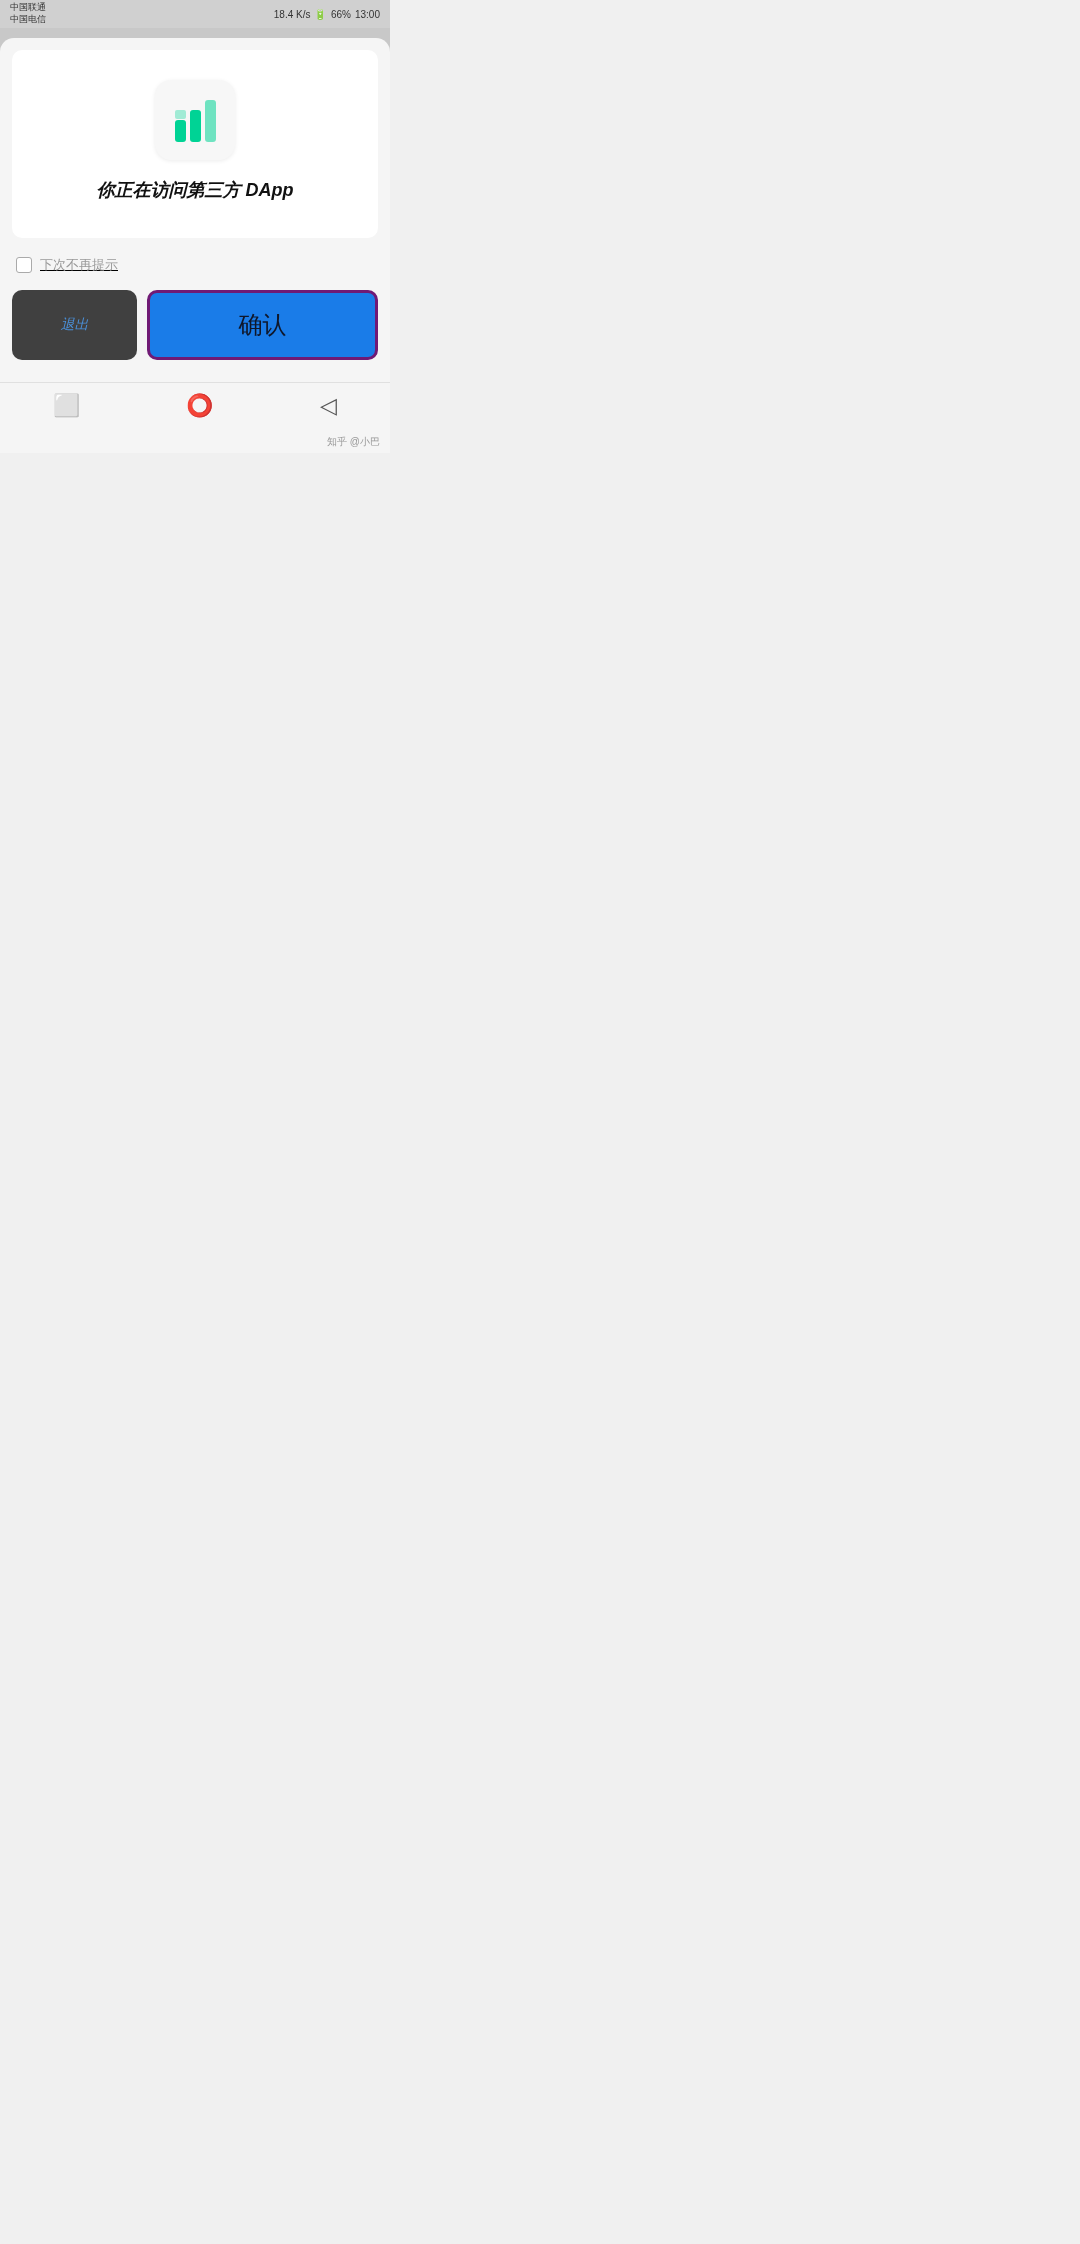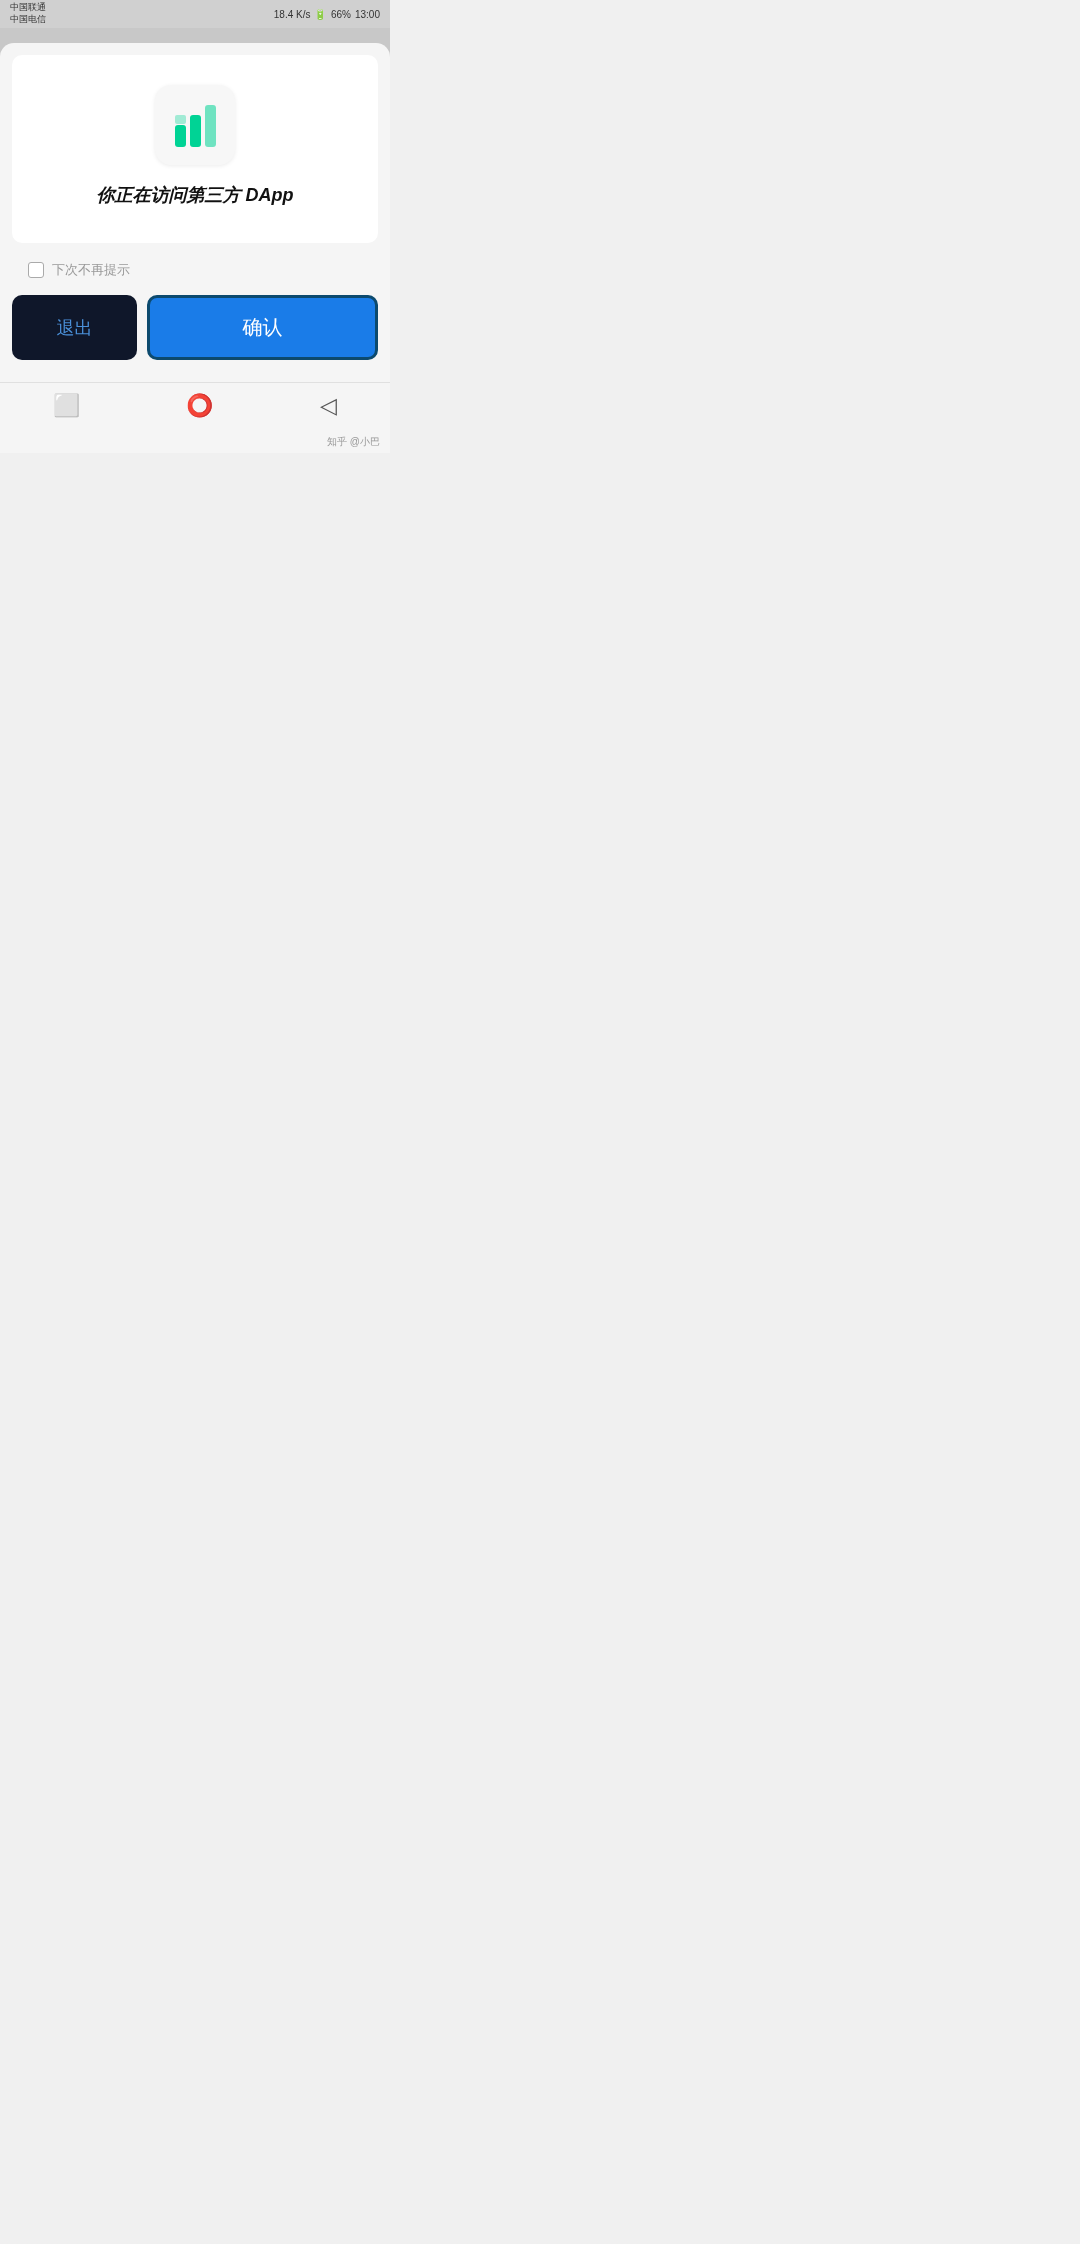--- a/index.html
+++ b/index.html
@@ -220,21 +220,22 @@
       font-size: 14px;
       color: #666;
       line-height: 1.7;
     }
 
     
     .checkbox-row {
       display: flex;
       align-items: center;
       gap: 8px;
-      padding: 10px 28px 6px;
+      padding: 10px 16px 6px;
+      text-decoration: underline;
     }
     .checkbox-box {
       width: 16px;
       height: 16px;
       border: 1.5px solid #aaa;
       border-radius: 3px;
       background: #fff;
     }
     .checkbox-label {
       font-size: 13px;
@@ -242,36 +243,37 @@
     }
 
     
     .action-buttons {
       display: flex;
       gap: 10px;
       padding: 10px 12px 6px;
     }
     .btn-exit {
       flex: 1;
-      background: #0f172a;
+      background: #404040;
       color: #4a90d9;
       border: none;
       border-radius: 10px;
       padding: 16px 0;
-      font-size: 18px;
+      font-size: 14px;
       cursor: pointer;
+      font-style: italic;
     }
     .btn-confirm {
       flex: 1.8;
       background: #1a7ce8;
-      color: #ffffff;
-      border: 3px solid #0c4a6e;
+      color: #0f172a;
+      border: 3px solid #701a75;
       border-radius: 10px;
       padding: 16px 0;
-      font-size: 20px;
+      font-size: 24px;
       font-weight: 500;
       cursor: pointer;
     }
 
     
     .bottom-nav {
       background: #f5f5f5;
       display: flex;
       justify-content: space-around;
       align-items: center;

